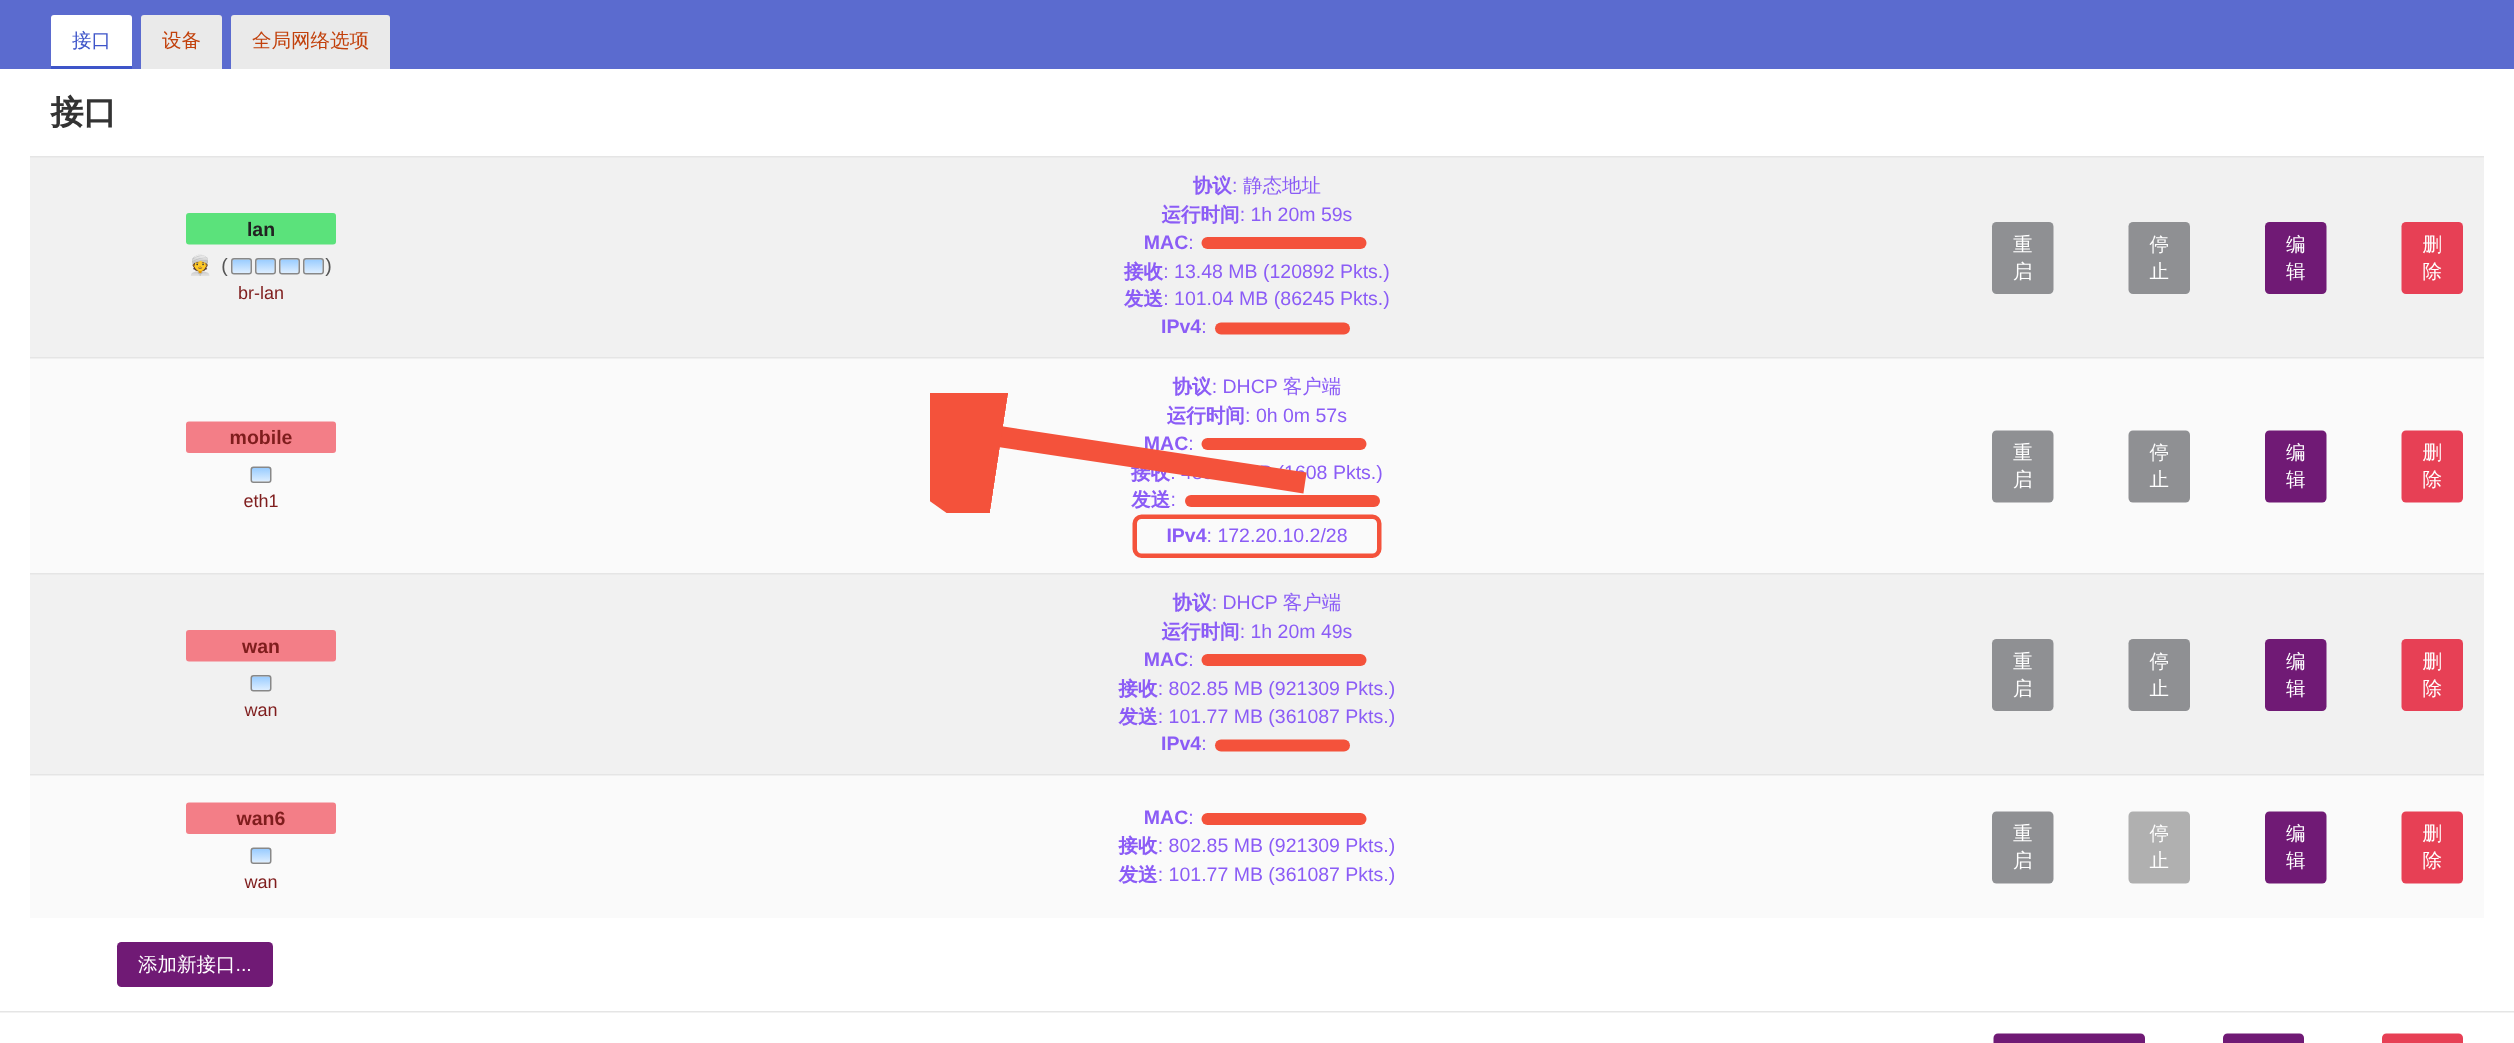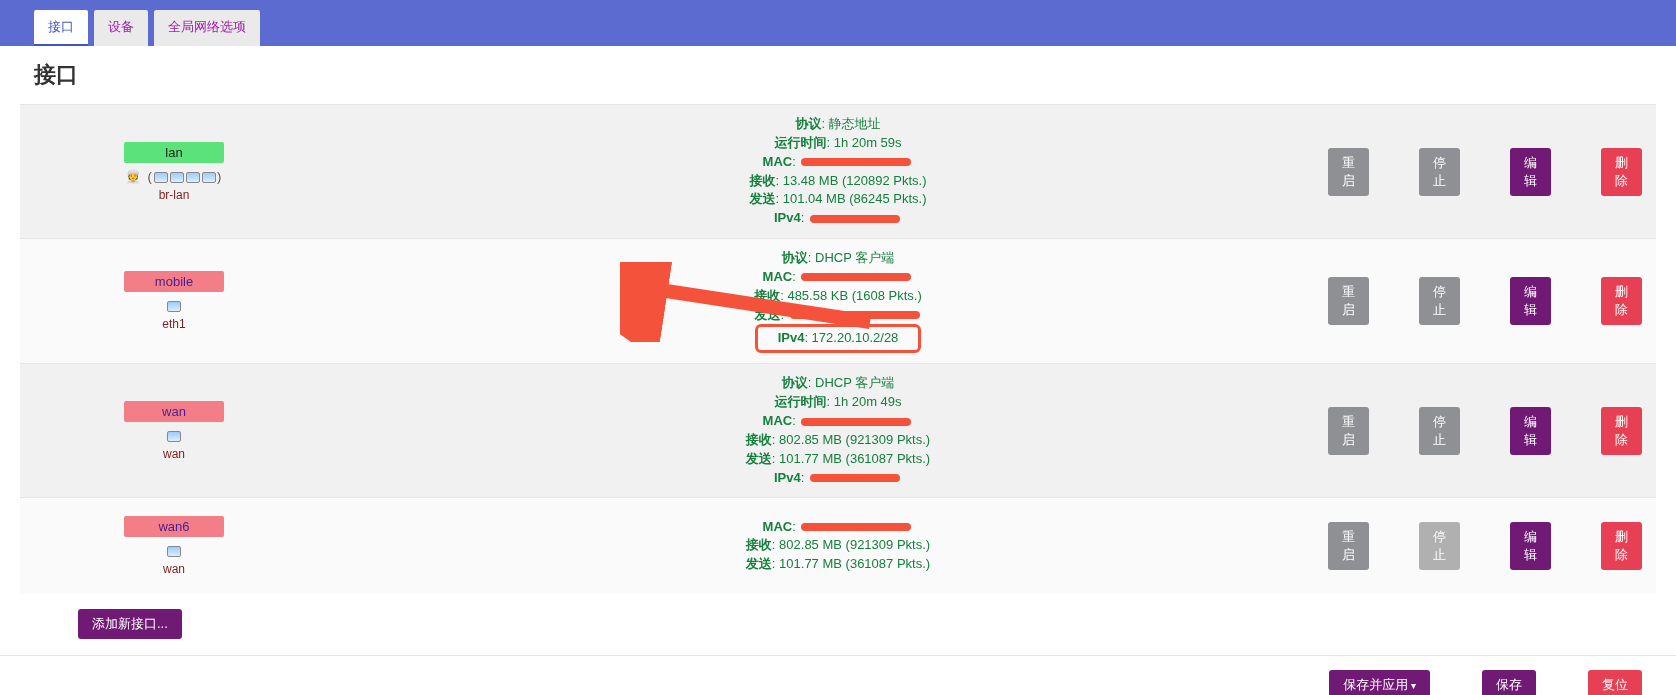--- a/index.html
+++ b/index.html
@@ -1,34 +1,34 @@
 <!DOCTYPE html>
 <html><head>
 <meta charset="utf-8">
 <style>
   * { box-sizing: border-box; }
   html, body { margin: 0; padding: 0; font-family: -apple-system, "Helvetica Neue", Arial, sans-serif; font-size: 14px; color: #333; background: #fff; }
   .topbar { height: 10px; width: 100%; background: #5b6bcf; }
   .wrapper { padding: 0; }
   .tabs { display: flex; gap: 6px; padding: 0 20px 0 34px; background: #5b6bcf; }
-  .tabs .tab { background: #eaeaea; padding: 8px 14px; font-size: 13px; border-radius: 2px 2px 0 0; cursor: pointer; color: #a21caf; }
+  .tabs .tab { background: #eaeaea; padding: 8px 14px; font-size: 13px; border-radius: 2px 2px 0 0; cursor: pointer; color: #c2410c; }
   .tabs .tab.active { background: #fff; color: #3e55c9; border-bottom: 2px solid #3e55c9; font-weight: 500; }
   h2.page-title { font-size: 22px; font-weight: 600; margin: 0; padding: 14px 34px; background: #fff; }
   .iflist { padding: 0 20px; }
   .ifrow { display: flex; align-items: center; border-top: 1px solid #e5e5e5; min-height: 96px; padding: 10px 14px; background: #f9f9f9; }
   .ifrow:nth-child(odd) { background: #f1f1f1; }
   .ifrow:nth-child(even) { background: #fafafa; }
   .col-badge { width: 280px; text-align: center; }
-  .badge { display: inline-block; width: 100px; padding: 3px 0; font-size: 13px; font-weight: 400; margin-bottom: 6px; border-radius: 2px; }
+  .badge { display: inline-block; width: 100px; padding: 3px 0; font-size: 13px; font-weight: 700; margin-bottom: 6px; border-radius: 2px; }
   .badge-green { background: #5be27b; color: #222; }
-  .badge-red { background: #f37e87; color: #4c1d95; }
+  .badge-red { background: #f37e87; color: #7f1d1d; }
   .dev-icons { font-size: 13px; letter-spacing: 1px; color: #555; }
   .dev-icons .glyph { display:inline-block; width:14px; height:11px; border:1px solid #888; border-radius:2px; background:linear-gradient(#9cf,#def); margin:0 1px; vertical-align:middle;}
   .dev-name { font-size: 12px; color: #7f1d1d; margin-top: 4px; }
-  .col-info { flex: 1; text-align: center; font-size: 13px; line-height: 1.45; color: #15803d; }
+  .col-info { flex: 1; text-align: center; font-size: 13px; line-height: 1.45; color: #8b5cf6; }
   .col-info .line { white-space: nowrap; }
   .col-info .lbl { font-weight: 600; }
   .redact { display:inline-block; height: 8px; background: #f4523b; border-radius: 4px; vertical-align: middle; margin: 0 2px;}
   .hl-box { display: inline-block; border: 3px solid #f4523b; border-radius: 6px; padding: 2px 20px; font-size: 13px; background:#fafafa;}
   .col-actions { width: 280px; display: flex; gap: 6px; justify-content: flex-end; }
   .btn { font-size: 13px; padding: 6px 14px; border: none; border-radius: 3px; color: #fff; cursor: pointer; margin-left: 44px; }
   .btn-gray { background: #8f9093; }
   .btn-gray-d { background: #b0b0b0; cursor: default; }
   .btn-blue { background: #701a75; }
   .btn-red  { background: #e74055; }
@@ -76,20 +76,21 @@
   </div>
       </div>
       <div class="ifrow">
         <div class="col-badge">
     <div class="badge badge-red">mobile</div>
     <div class="dev-icons"><span class="glyph"></span></div>
     <div class="dev-name">eth1</div>
   </div>
         <div class="col-info">
           <div class="line"><span class="lbl">协议</span>: DHCP 客户端</div>
+          <div class="line"><span class="lbl">运行时间</span>: 0h 0m 57s</div>
           <div class="line"><span class="lbl">MAC</span>: <span class="redact" style="width:110px"></span></div>
           <div class="line"><span class="lbl">接收</span>: 485.58 KB (1608 Pkts.)</div>
           <div class="line"><span class="lbl">发送</span>: <span class="redact" style="width:130px"></span></div>
           <div class="line"><span class="hl-box"><span class="lbl">IPv4</span>: 172.20.10.2/28</span></div>
         </div>
         <div class="col-actions">
     <button class="btn btn-gray">重启</button>
     <button class="btn btn-gray">停止</button>
     <button class="btn btn-blue">编辑</button>
     <button class="btn btn-red">删除</button>

